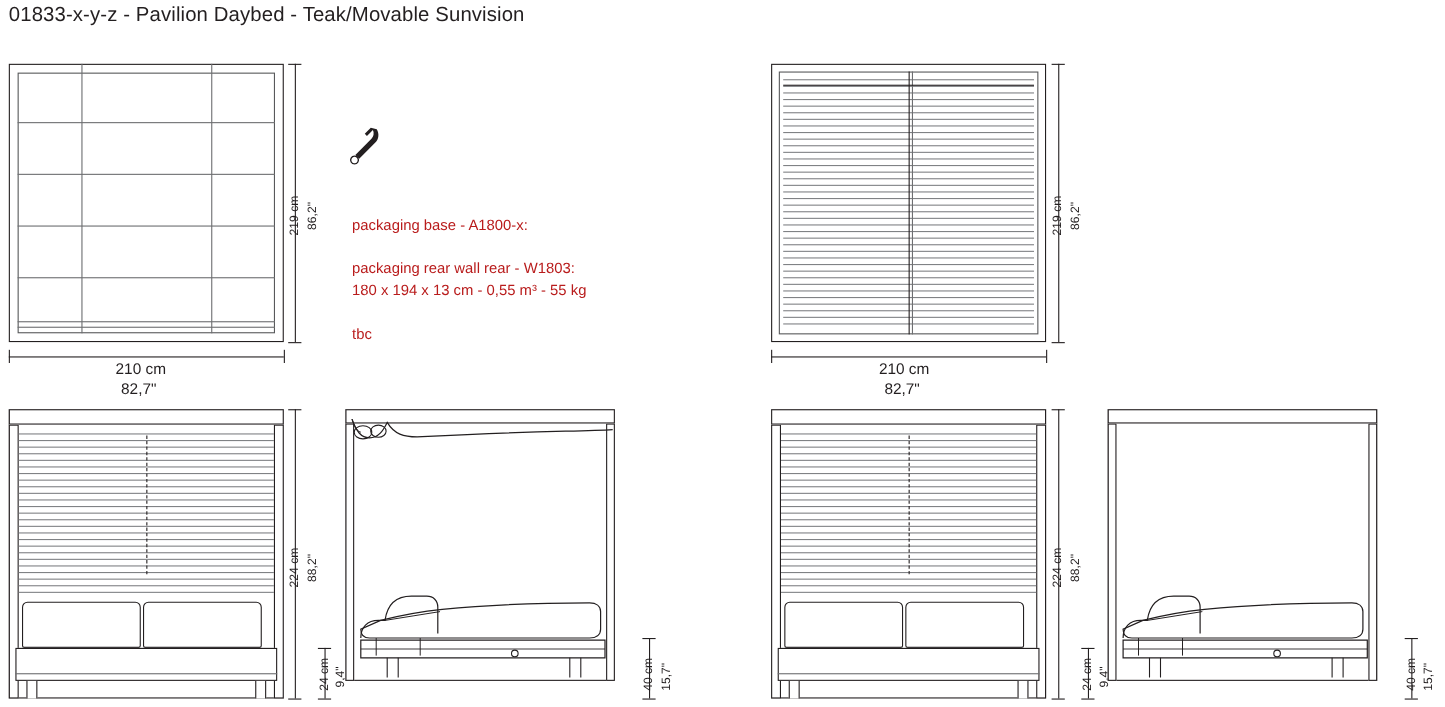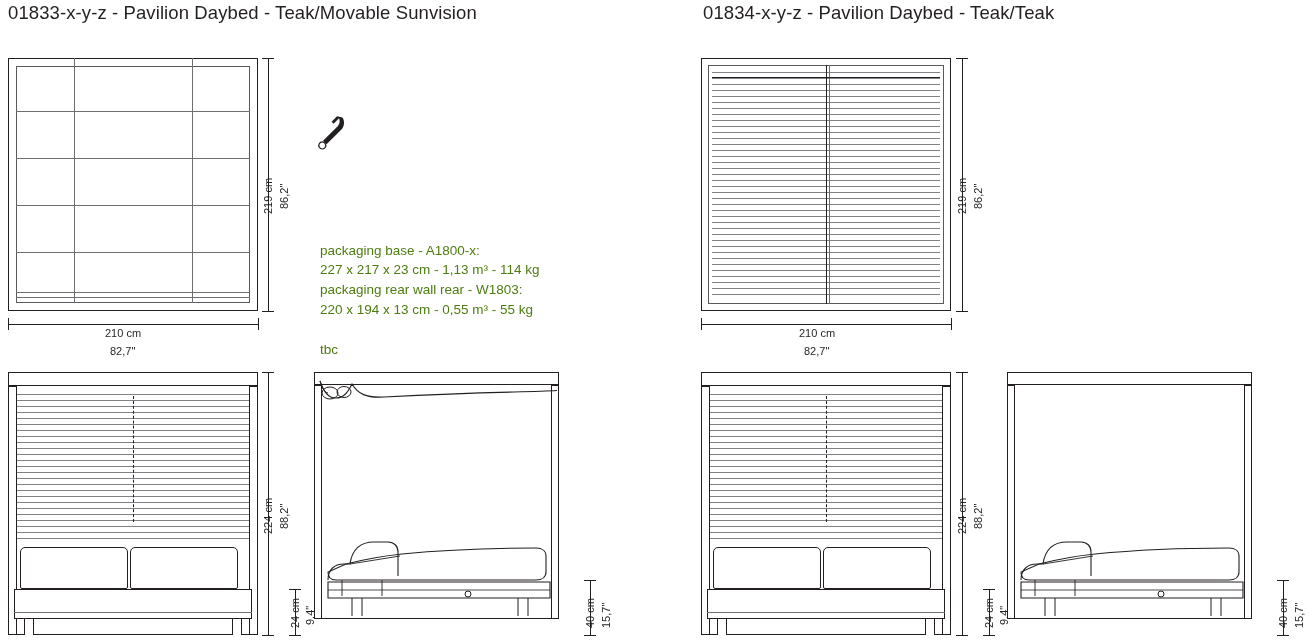--- a/index.html
+++ b/index.html
@@ -33,41 +33,40 @@
     background: #ffffff;
   }
   .hline { position: absolute; height: 0; border-top: 1px solid #6d6e71; }
   .vline { position: absolute; width: 0; border-left: 1px solid #6d6e71; }
   .hline-dk { position: absolute; height: 0; border-top: 1px solid #231f20; }
   .vline-dk { position: absolute; width: 0; border-left: 1px solid #231f20; }
 
   
   .dim {
     position: absolute;
-    font-size: 11px;
+    font-size: 14px;
     color: #231f20;
     white-space: nowrap;
   }
   .dim-v {
     position: absolute;
     font-size: 11px;
     color: #231f20;
     white-space: nowrap;
     transform-origin: 0 0;
     transform: rotate(-90deg);
   }
 
   
   .pack {
     position: absolute;
     font-size: 13.5px;
     line-height: 19.5px;
-    color: #4d7c0f;
+    color: #b91c1c;
     white-space: nowrap;
-    margin-top: 46px;
   }
 
   
   .wrench { position: absolute; }
 
   
   .slatgroup { position: absolute; }
   .slatgroup > i {
     position: absolute;
     left: 0; right: 0;
@@ -122,25 +121,22 @@
     <div class="vline-dk" style="left:258px; top:318px; height:12px;"></div>
     <div class="dim" style="left:105px; top:327px;">210 cm</div>
     <div class="dim" style="left:110px; top:345px;">82,7"</div>
 
     <svg class="wrench" style="left:316px; top:110px;" width="40" height="60" viewBox="0 0 40 60">
       <path d="M32 6 L25 13 L27.5 15.5 L34.5 8.5 C36 12 35.5 16 32.8 18.7 L14 37.5 L18.5 42 L37.3 23.2 C41.5 19 42 12.5 39 7.5 Z" fill="#231f20" transform="translate(-7,0) scale(0.78) translate(4,2)"></path>
       <path d="M13 39 a4.5 4.5 0 1 0 0.1 0 Z" fill="none" stroke="#231f20" stroke-width="1.6" transform="translate(-7,0) scale(0.78) translate(4,2)"></path>
     </svg>
 
     <div class="pack" style="left:320px; top:195px;">packaging base - A1800-x:</div>
-    <div class="pack" style="left:320px; top:214px;">
-      <span>227 x 217 x 23 cm - 1,13 m³ - 114 kg</span>
-    </div>
     <div class="pack" style="left:320px; top:234px;">packaging rear wall rear - W1803:</div>
-    <div class="pack" style="left:320px; top:254px;">220 x 194 x 13 cm - 0,55 m³ - 55 kg</div>
+    <div class="pack" style="left:320px; top:254px;">180 x 194 x 13 cm - 0,55 m³ - 55 kg</div>
     <div class="pack" style="left:320px; top:294px;">tbc</div>
 
     <div class="box" style="left:8px; top:372px; width:250px; height:263px;"></div>
     <div class="box" style="left:8px; top:372px; width:250px; height:14px;"></div>
     <div class="box" style="left:8px; top:386px; width:9px; height:249px;"></div>
     <div class="box" style="left:249px; top:386px; width:9px; height:249px;"></div>
 
     <div class="slatgroup" style="left:17px; top:394px; width:232px; height:146px;">
       <i style="top:0px"></i>
         <i style="top:6px"></i>
@@ -216,21 +212,20 @@
 
     <div class="vline-dk" style="left:590px; top:580px; height:55px;"></div>
     <div class="hline-dk" style="left:584px; top:580px; width:12px;"></div>
     <div class="hline-dk" style="left:584px; top:635px; width:12px;"></div>
     <div class="dim-v" style="left:584px; top:628px;">40 cm</div>
     <div class="dim-v" style="left:600px; top:628px;">15,7"</div>
   </div>
 
   <div class="panel panel-right">
 
-    <div class="panel-title" style="left:46px;">01834-x-y-z - Pavilion Daybed - Teak/Teak</div>
 
     <div class="box" style="left:44px; top:58px; width:250px; height:253px;"></div>
     <div class="box" style="left:51px; top:65px; width:236px; height:239px; border-color:#58595b;"></div>
 
     <div class="slatgroup" style="left:55px; top:72px; width:228px; height:226px;">
       <i style="top:0px"></i>
         <i style="top:6px"></i>
         <i style="top:12px"></i>
         <i style="top:18px"></i>
       <i style="top:24px"></i>

